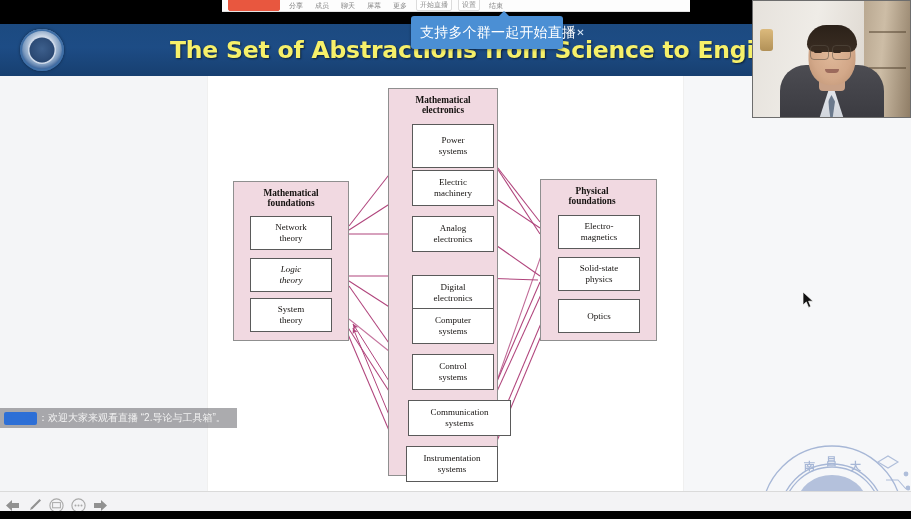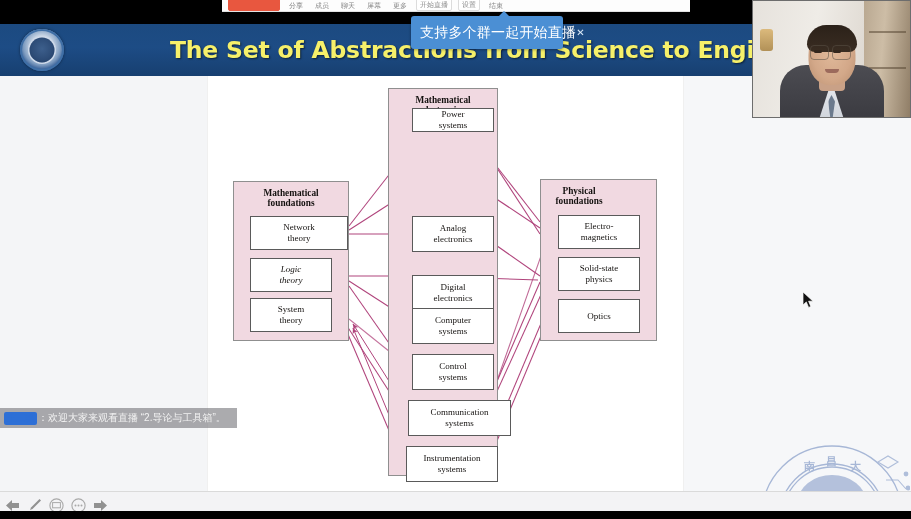--- a/index.html
+++ b/index.html
@@ -241,39 +241,40 @@
           <path d="M203,392 L145,252"></path>
         </g>
       </svg>
 
       <div class="col" style="left:25px;top:105px;width:116px;height:160px;">
       </div>
       <div class="col-title" style="left:25px;top:112px;width:116px;">
         <span>Mathematical</span><br>
         <span>foundations</span>
       </div>
-      <div class="nodebox" style="left:42px;top:140px;width:98px;height:34px;">Network<br>theory</div>
+      <div class="nodebox" style="left:42px;top:140px;width:82px;height:34px;">Network<br>theory</div>
       <div class="nodebox" style="left:42px;top:182px;width:82px;height:34px;font-style:italic;">Logic<br>theory</div>
       <div class="nodebox" style="left:42px;top:222px;width:82px;height:34px;">System<br>theory</div>
 
       <div class="col" style="left:180px;top:12px;width:110px;height:388px;"></div>
       <div class="col-title" style="left:180px;top:19px;width:110px;">
         <span>Mathematical</span><br>
         <span>electronics</span>
       </div>
-      <div class="nodebox" style="left:204px;top:32px;width:82px;height:24px;">Power<br>systems</div>
+      <div class="nodebox" style="left:204px;top:48px;width:82px;height:44px;">Power<br>systems</div>
+      <div class="nodebox" style="left:204px;top:94px;width:82px;height:36px;">Electric<br>machinery</div>
       <div class="nodebox" style="left:204px;top:140px;width:82px;height:36px;">Analog<br>electronics</div>
       <div class="nodebox" style="left:204px;top:186px;width:82px;height:36px;margin-top:13px;">Digital<br>electronics</div>
       <div class="nodebox" style="left:204px;top:232px;width:82px;height:36px;">Computer<br>systems</div>
       <div class="nodebox" style="left:204px;top:278px;width:82px;height:36px;">Control<br>systems</div>
       <div class="nodebox" style="left:200px;top:324px;width:103px;height:36px;">Communication<br>systems</div>
       <div class="nodebox" style="left:198px;top:370px;width:92px;height:36px;">Instrumentation<br>systems</div>
 
       <div class="col" style="left:332px;top:103px;width:117px;height:162px;"></div>
-      <div class="col-title" style="left:317px;top:110px;width:108px;">
+      <div class="col-title" style="left:330px;top:110px;width:108px;">
         <span>Physical</span><br>
         <span>foundations</span>
       </div>
       <div class="nodebox" style="left:350px;top:139px;width:82px;height:34px;">Electro-<br>magnetics</div>
       <div class="nodebox" style="left:350px;top:181px;width:82px;height:34px;">Solid-state<br>physics</div>
       <div class="nodebox" style="left:350px;top:223px;width:82px;height:34px;">Optics</div>
     </div>
 
     <div class="watermark">
       <svg viewBox="0 0 152 148" width="152" height="148">

